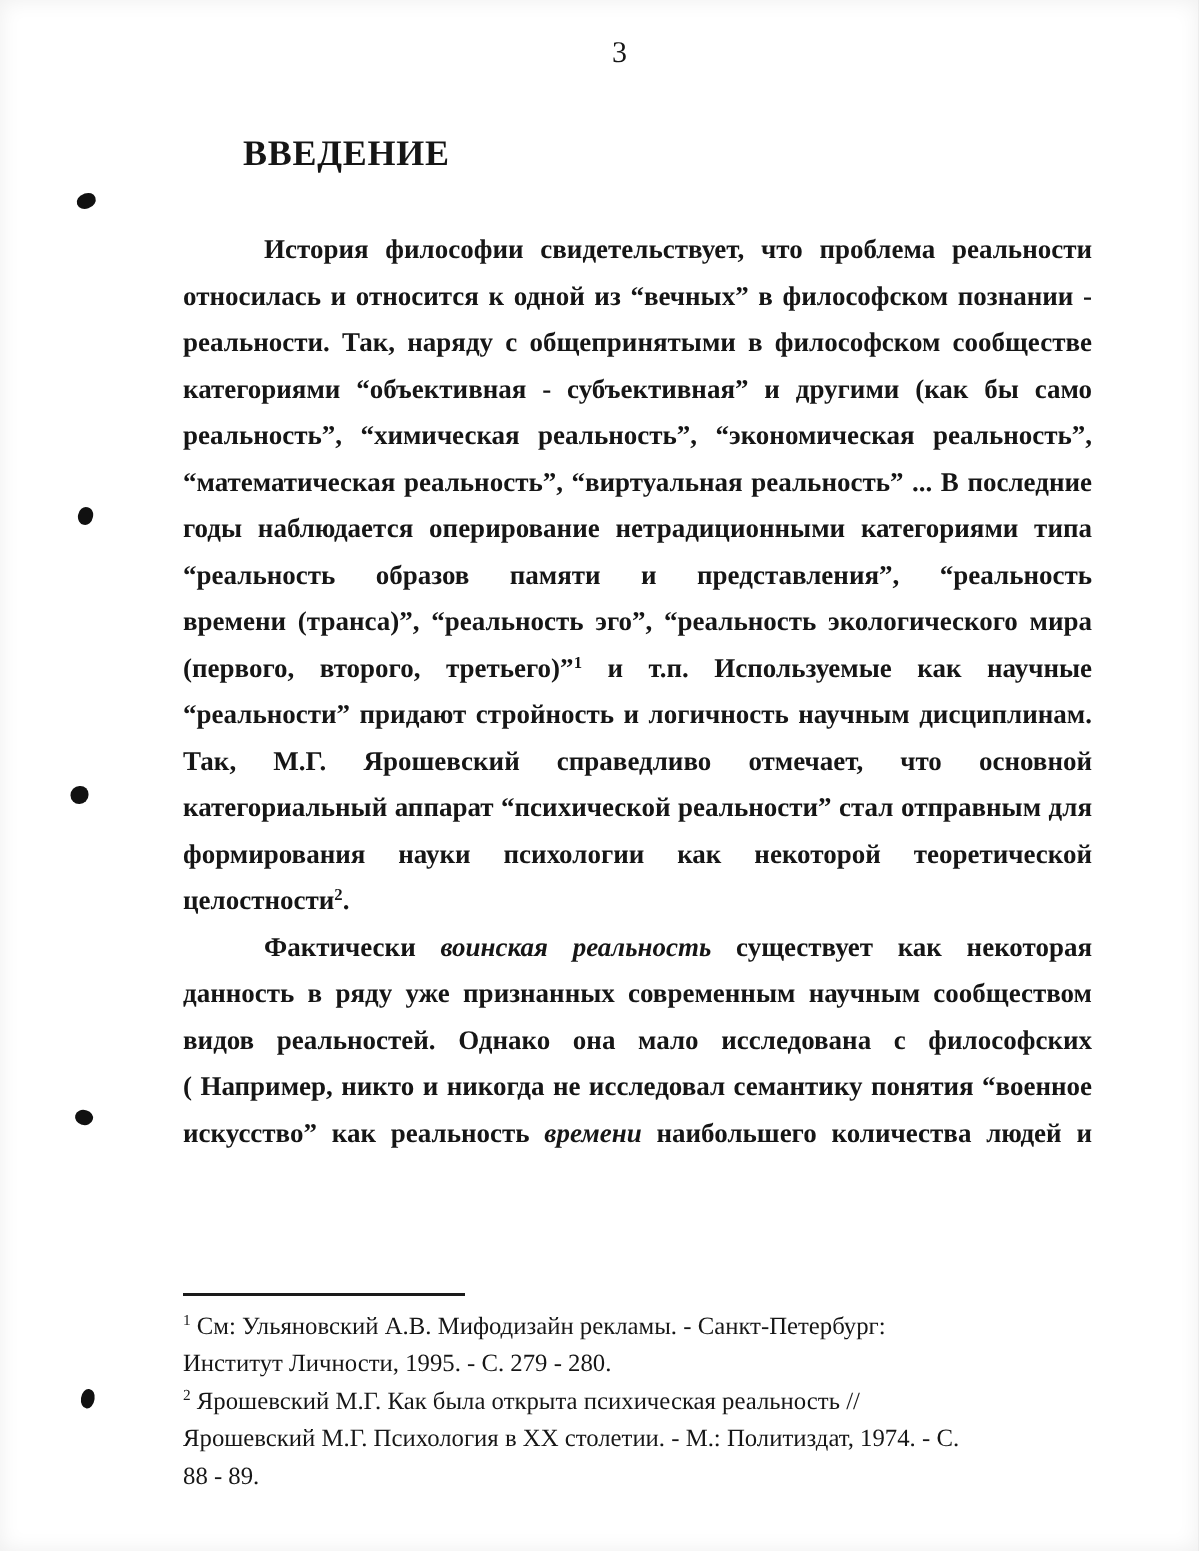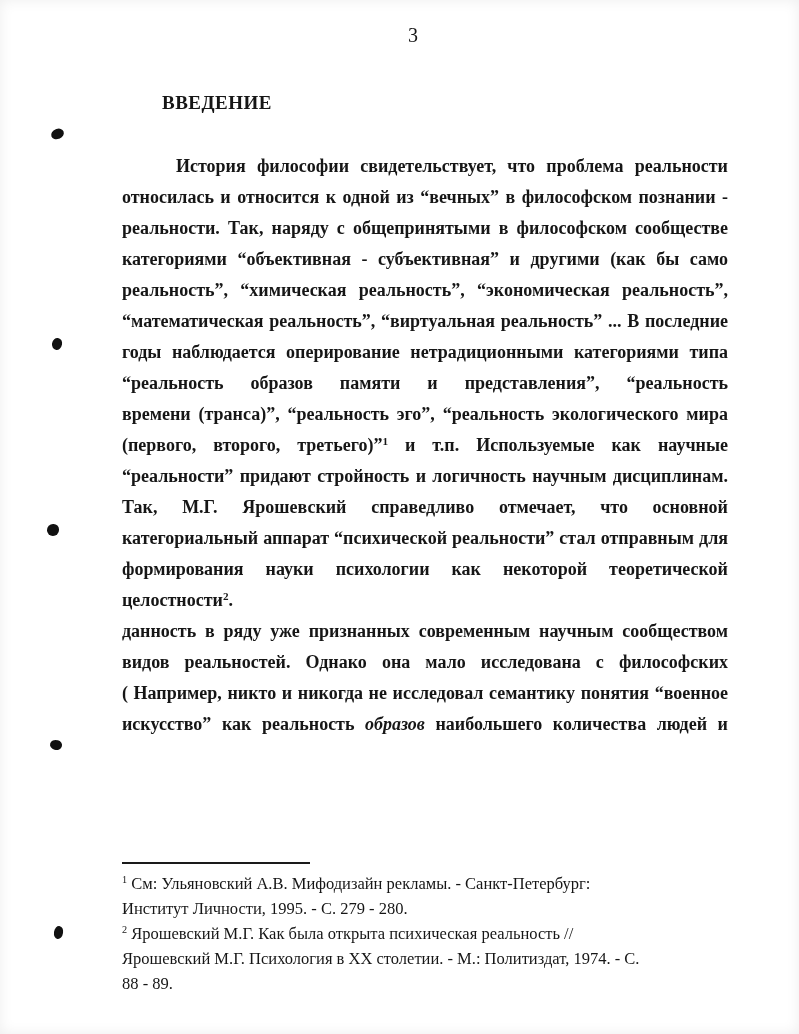--- a/index.html
+++ b/index.html
@@ -24,21 +24,21 @@
     left: 30px;
     width: 766px;
     text-align: center;
     font-size: 20px;
     line-height: 22px;
   }
   .section-heading {
     position: absolute;
     top: 92px;
     left: 162px;
-    font-size: 19px;
+    font-size: 24px;
     font-weight: bold;
     letter-spacing: 0.5px;
     line-height: 22px;
   }
   .body-text {
     position: absolute;
     top: 151px;
     left: 122px;
     width: 606px;
     font-size: 18px;
@@ -106,24 +106,25 @@
       <div class="tline"><span>“математическая реальность”, “виртуальная реальность” ... В последние</span></div>
       <div class="tline"><span>годы наблюдается оперирование нетрадиционными категориями типа</span></div>
       <div class="tline"><span>“реальность образов памяти и представления”, “реальность космического</span></div>
       <div class="tline"><span>времени (транса)”, “реальность эго”, “реальность экологического мира</span></div>
       <div class="tline"><span>(первого, второго, третьего)”</span><sup>1</sup><span> и т.п. Используемые как научные категории,</span></div>
       <div class="tline"><span>“реальности” придают стройность и логичность научным дисциплинам.</span></div>
       <div class="tline"><span>Так, М.Г. Ярошевский справедливо отмечает, что основной</span></div>
       <div class="tline"><span>категориальный аппарат “психической реальности” стал отправным для</span></div>
       <div class="tline"><span>формирования науки психологии как некоторой теоретической</span></div>
       <div class="tline lastline"><span>целостности</span><sup>2</sup><span>.</span></div>
+      <div class="tline indent"><span>Фактически </span><i>воинская реальность</i><span> существует как некоторая</span></div>
       <div class="tline"><span>данность в ряду уже признанных современным научным сообществом</span></div>
       <div class="tline"><span>видов реальностей. Однако она мало исследована с философских позиций.</span></div>
       <div class="tline"><span>( Например, никто и никогда не исследовал семантику понятия “военное</span></div>
-      <div class="tline"><span>искусство” как реальность </span><i>образов</i><span> наибольшего количества людей и</span></div>
+      <div class="tline"><span>искусство” как реальность </span><i>времени</i><span> наибольшего количества людей и</span></div>
     </div>
 
   <div class="footnote-rule"></div>
 
   <div class="footnotes">
       <div class="tline"><sup>1</sup><span> См: Ульяновский А.В. Мифодизайн рекламы. - Санкт-Петербург:</span></div>
       <div class="tline"><span>Институт Личности, 1995. - С. 279 - 280.</span></div>
       <div class="tline"><sup>2</sup><span> Ярошевский М.Г. Как была открыта психическая реальность //</span></div>
       <div class="tline"><span>Ярошевский М.Г. Психология в XX столетии. - М.: Политиздат, 1974. - С.</span></div>
       <div class="tline"><span>88 - 89.</span></div>

